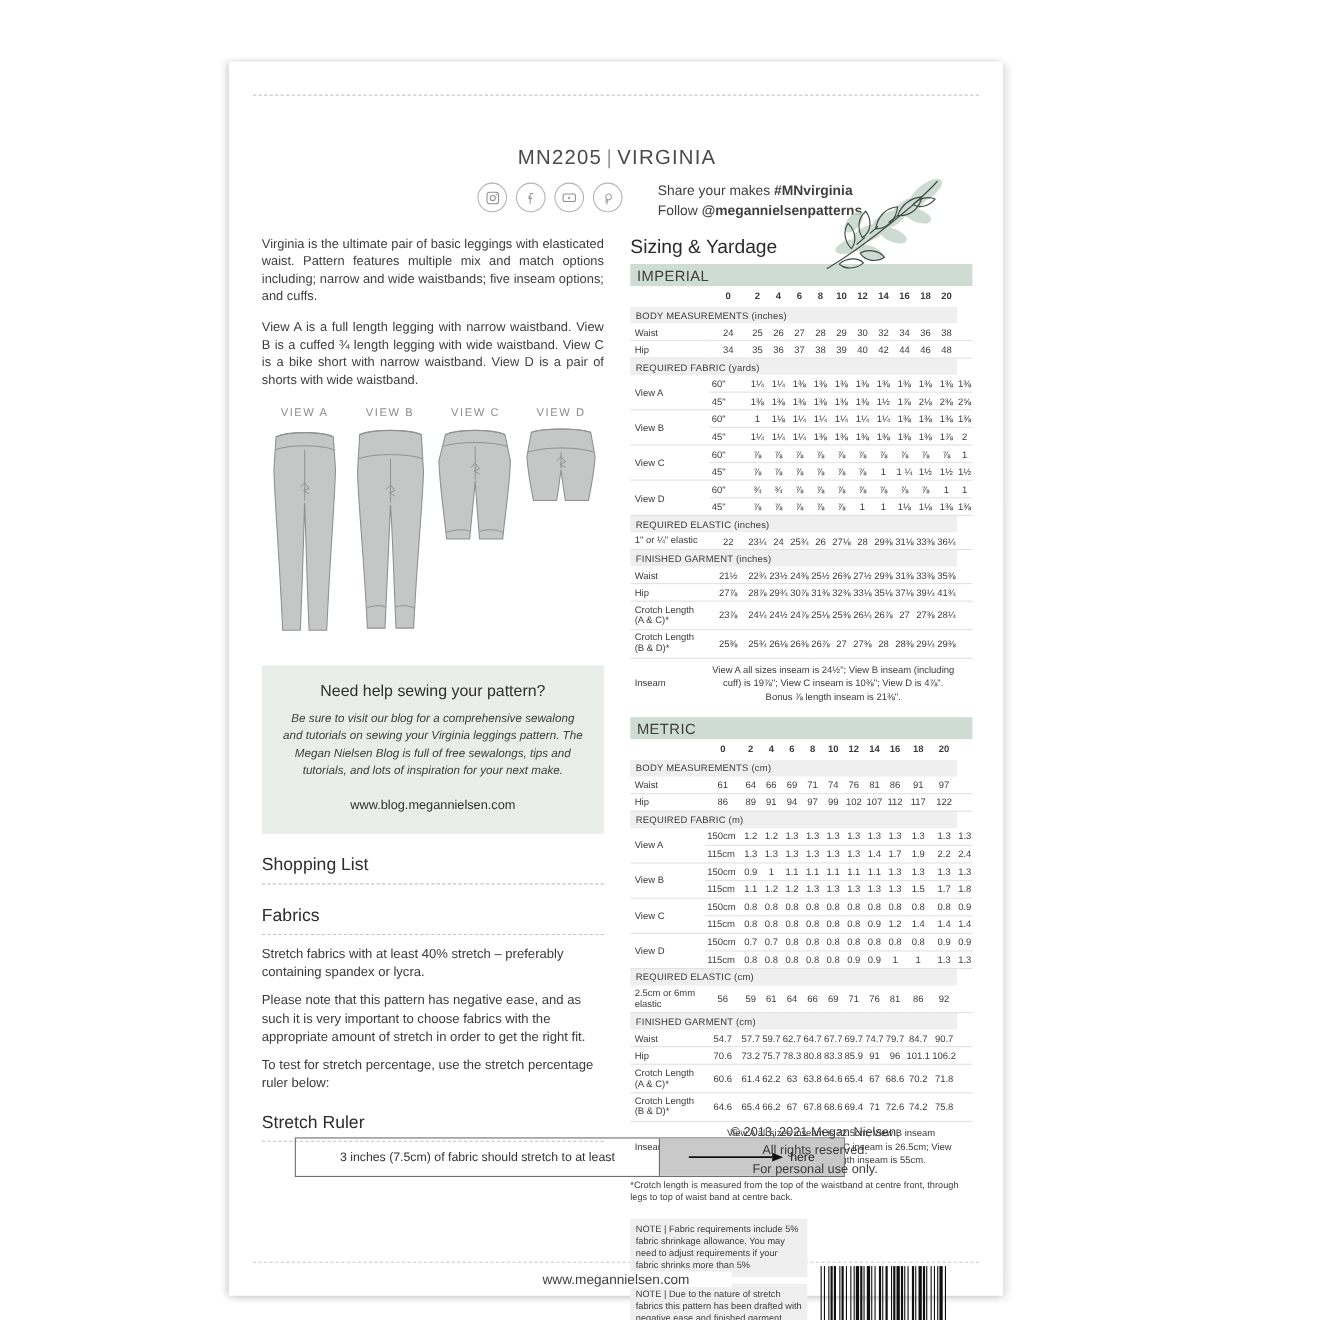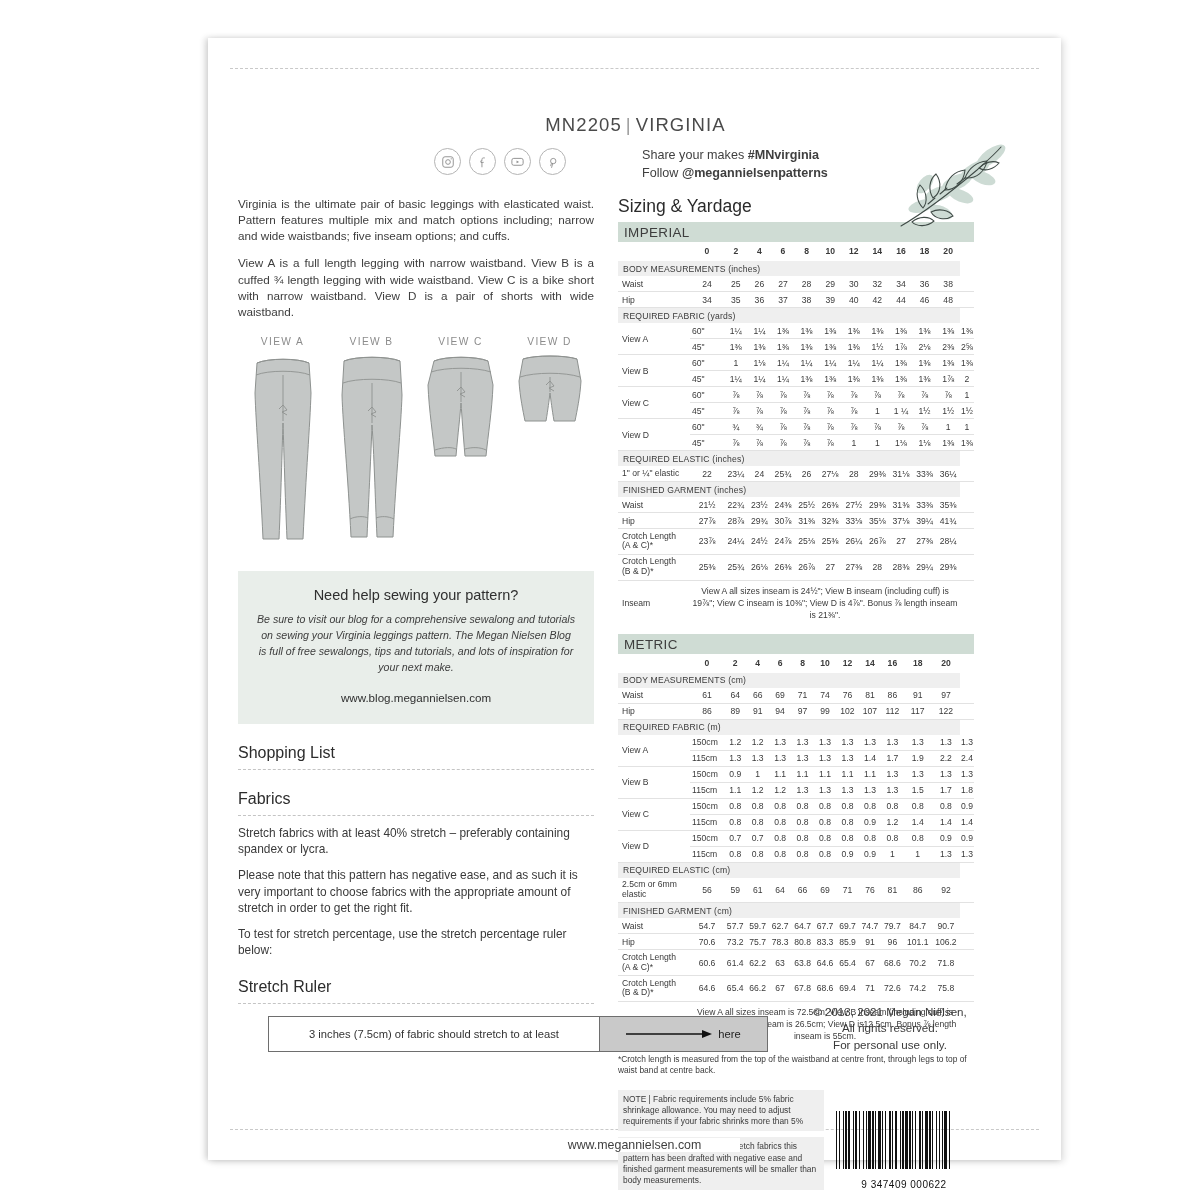--- a/index.html
+++ b/index.html
@@ -11,22 +11,22 @@
     overflow: hidden;
   }
   #page-wrap {
     position: relative;
     width: 1200px; height: 1200px;
     background: #ffffff;
   }
   
   .sheet {
     position: absolute;
-    left: 208px; top: 38px;
-    width: 853px; height: 1122px;
+    left: 208px; top: 56px;
+    width: 704px; height: 1122px;
     background: #fff;
     box-shadow: -3px 0 6px rgba(0,0,0,.16), 3px 2px 7px rgba(0,0,0,.12);
   }
   .sheet-dash-top, .sheet-dash-bottom {
     position: absolute; left: 22px; right: 22px;
     border-top: 1px dashed #c9c9c9;
   }
   .sheet-dash-top { top: 30px; }
   .sheet-dash-bottom { bottom: 30px; }
 
@@ -52,21 +52,21 @@
     display: flex; align-items: center; gap: 8px;
   }
   .s-icon {
     width: 27px; height: 27px; border-radius: 50%;
     border: 1px solid #b4b4b4;
     display: flex; align-items: center; justify-content: center;
     color: #8e8e8e;
   }
   .share-block {
     position: absolute; left: 360px; top: 60px;
-    font-size: 12.6px; line-height: 1.45; color: #3f3f3f; margin-left: 44px;
+    font-size: 12.6px; line-height: 1.45; color: #3f3f3f;
   }
   .share-block b { font-weight: 700; }
   .leaf {
     position: absolute; right: 10px; top: 48px;
     width: 128px; height: 100px;
   }
 
   
   .cols { display: flex; gap: 24px; }
   .col-l { width: 356px; }

